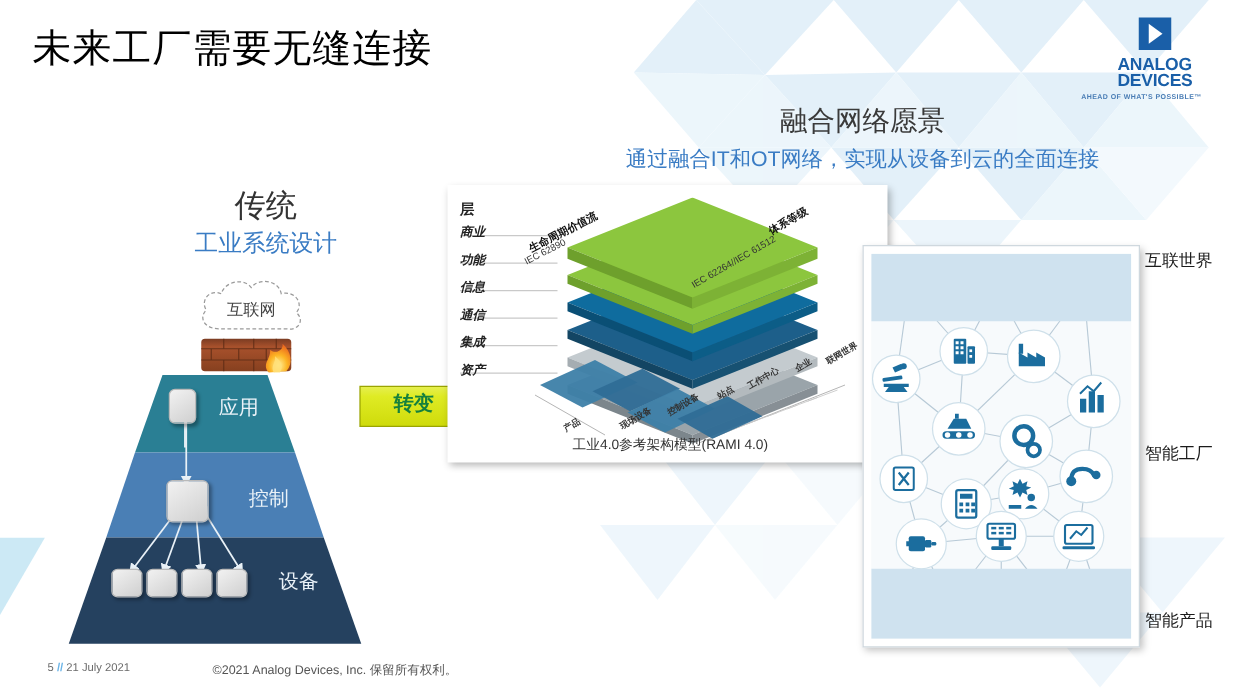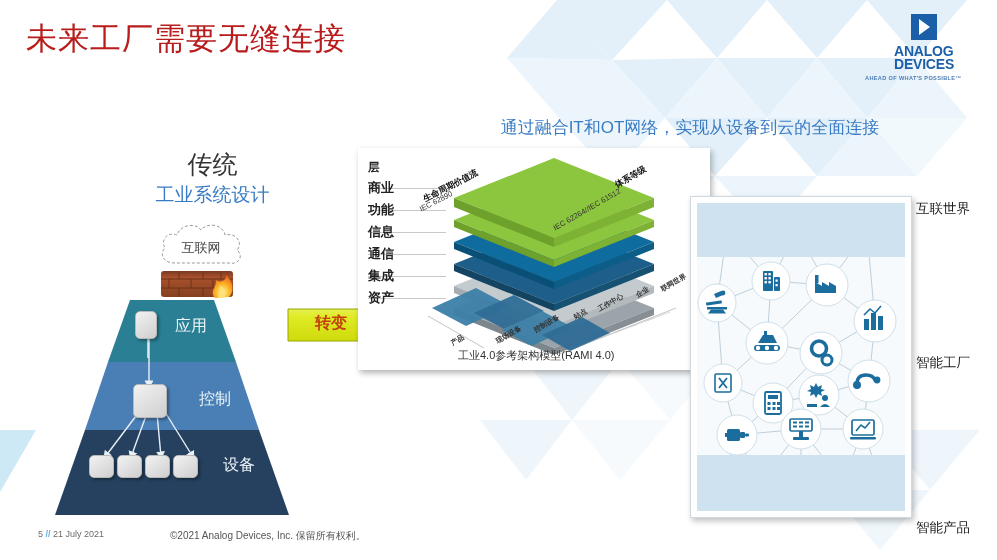--- a/index.html
+++ b/index.html
@@ -11,21 +11,21 @@
   .slide{position:absolute;inset:0;width:997px;height:560px;overflow:hidden;background:#fff;}
 
   
   .bg-wash{position:absolute;top:0;right:0;width:560px;height:300px;overflow:hidden;pointer-events:none;}
   .bg-wash svg{display:block;}
   .bg-wash2{position:absolute;top:0;left:480px;width:520px;height:560px;overflow:hidden;pointer-events:none;}
 
   
   .title{
     position:absolute;left:26px;top:18px;
-    font-size:31px;letter-spacing:1px;color:#b91c1c;font-weight:400;
+    font-size:31px;letter-spacing:1px;color:#000000;font-weight:400;
     white-space:nowrap;
   }
 
   
   .logo{position:absolute;right:14px;top:14px;width:118px;height:44px;}
   .logo-row{display:flex;align-items:center;gap:5px;flex-direction:column;}
   .logo-mark{width:26px;height:26px;background:#1a5fa8;position:relative;flex:none;}
   .logo-mark:after{
     content:"";position:absolute;left:8px;top:5px;
     border-left:11px solid #fff;border-top:8px solid transparent;border-bottom:8px solid transparent;
@@ -47,30 +47,30 @@
   .tier-label{position:absolute;color:#eaf2f8;font-size:16px;}
   .node{
     position:absolute;background:linear-gradient(145deg,#f2f2f2,#cfcfcf);
     border:1px solid #b9b9b9;border-radius:5px;box-shadow:2px 2px 3px rgba(0,0,0,.33);
   }
 
   
   .xform{position:absolute;left:286px;top:297px;width:115px;height:56px;}
   .xform-text{
     position:absolute;left:14px;top:16px;width:62px;text-align:center;
-    font-size:16px;font-weight:bold;color:#c2410c;
+    font-size:16px;font-weight:bold;color:#15803d;
   }
 
   
   .rami{
     position:absolute;left:358px;top:148px;width:352px;height:222px;
     background:#fff;box-shadow:2px 3px 6px rgba(0,0,0,.30);
   }
   .rami-title{position:absolute;left:10px;top:12px;font-size:11.5px;font-weight:bold;color:#222;}
-  .rami-layer-lbl{position:absolute;font-size:13px;font-weight:bold;color:#222;white-space:nowrap;}
+  .rami-layer-lbl{position:absolute;font-size:10px;font-weight:bold;color:#222;white-space:nowrap;font-style:italic;}
   .rami-lead{position:absolute;height:1px;background:#c9c9c9;}
   .rami-ax{position:absolute;font-size:7px;color:#333;white-space:nowrap;transform-origin:left bottom;font-weight:bold;}
   .rami-diag-lbl{position:absolute;white-space:nowrap;font-weight:bold;color:#111;}
   .rami-iec{position:absolute;white-space:nowrap;color:#333;}
   .rami-cap{
     position:absolute;left:100px;top:200px;font-size:11px;color:#333;white-space:nowrap;
   }
 
   
   .rcard{
@@ -243,20 +243,21 @@
           <stop offset="0" stop-color="#eef58a"></stop>
             <stop offset="0.35" stop-color="#dfeb24"></stop>
           <stop offset="1" stop-color="#c8d400"></stop>
         </linearGradient>
       </defs>
       <polygon points="2,12 78,12 78,2 112,28 78,54 78,44 2,44" fill="url(#yg)" stroke="#9aa400" stroke-width="1"></polygon>
     </svg>
     <div class="xform-text">转变</div>
   </div>
 
+  <div style="position:absolute;left:470px;top:82px;width:440px;text-align:center;font-size:22px;color:#3a3a3a;">融合网络愿景</div>
   <div style="position:absolute;left:400px;top:116px;width:580px;text-align:center;font-size:17px;color:#3a7cc4;">通过融合IT和OT网络，实现从设备到云的全面连接</div>
 
   <div class="rami">
 
     <div class="rami-title">层</div>
 
     <div class="rami-lead" style="left:10px;top:40px;width:78px;"></div>
     <div class="rami-lead" style="left:10px;top:62px;width:78px;"></div>
     <div class="rami-lead" style="left:10px;top:84px;width:78px;"></div>
     <div class="rami-lead" style="left:10px;top:106px;width:78px;"></div>
@@ -571,21 +572,21 @@
             <circle cx="-7" cy="5" r="3" fill="#fff" stroke="#1b6d9e" stroke-width="1.4"></circle>
             <circle cx="8" cy="5" r="3" fill="#fff" stroke="#1b6d9e" stroke-width="1.4"></circle>
           </g>
         </g>
       </svg>
     </div>
   </div>
 
   <div class="rlab" style="top:200px;">互联世界</div>
   <div class="rlab" style="top:354px;">智能工厂</div>
-  <div class="rlab" style="top:488px;margin-top:31px;">智能产品</div>
+  <div class="rlab" style="top:488px;">智能产品</div>
 
   <div class="f-left">
     <span>5</span>
     <span class="sep">//</span>
     <span>21 July 2021</span>
   </div>
   <div class="f-center">©2021 Analog Devices, Inc. 保留所有权利。</div>
 
 </div>
 

